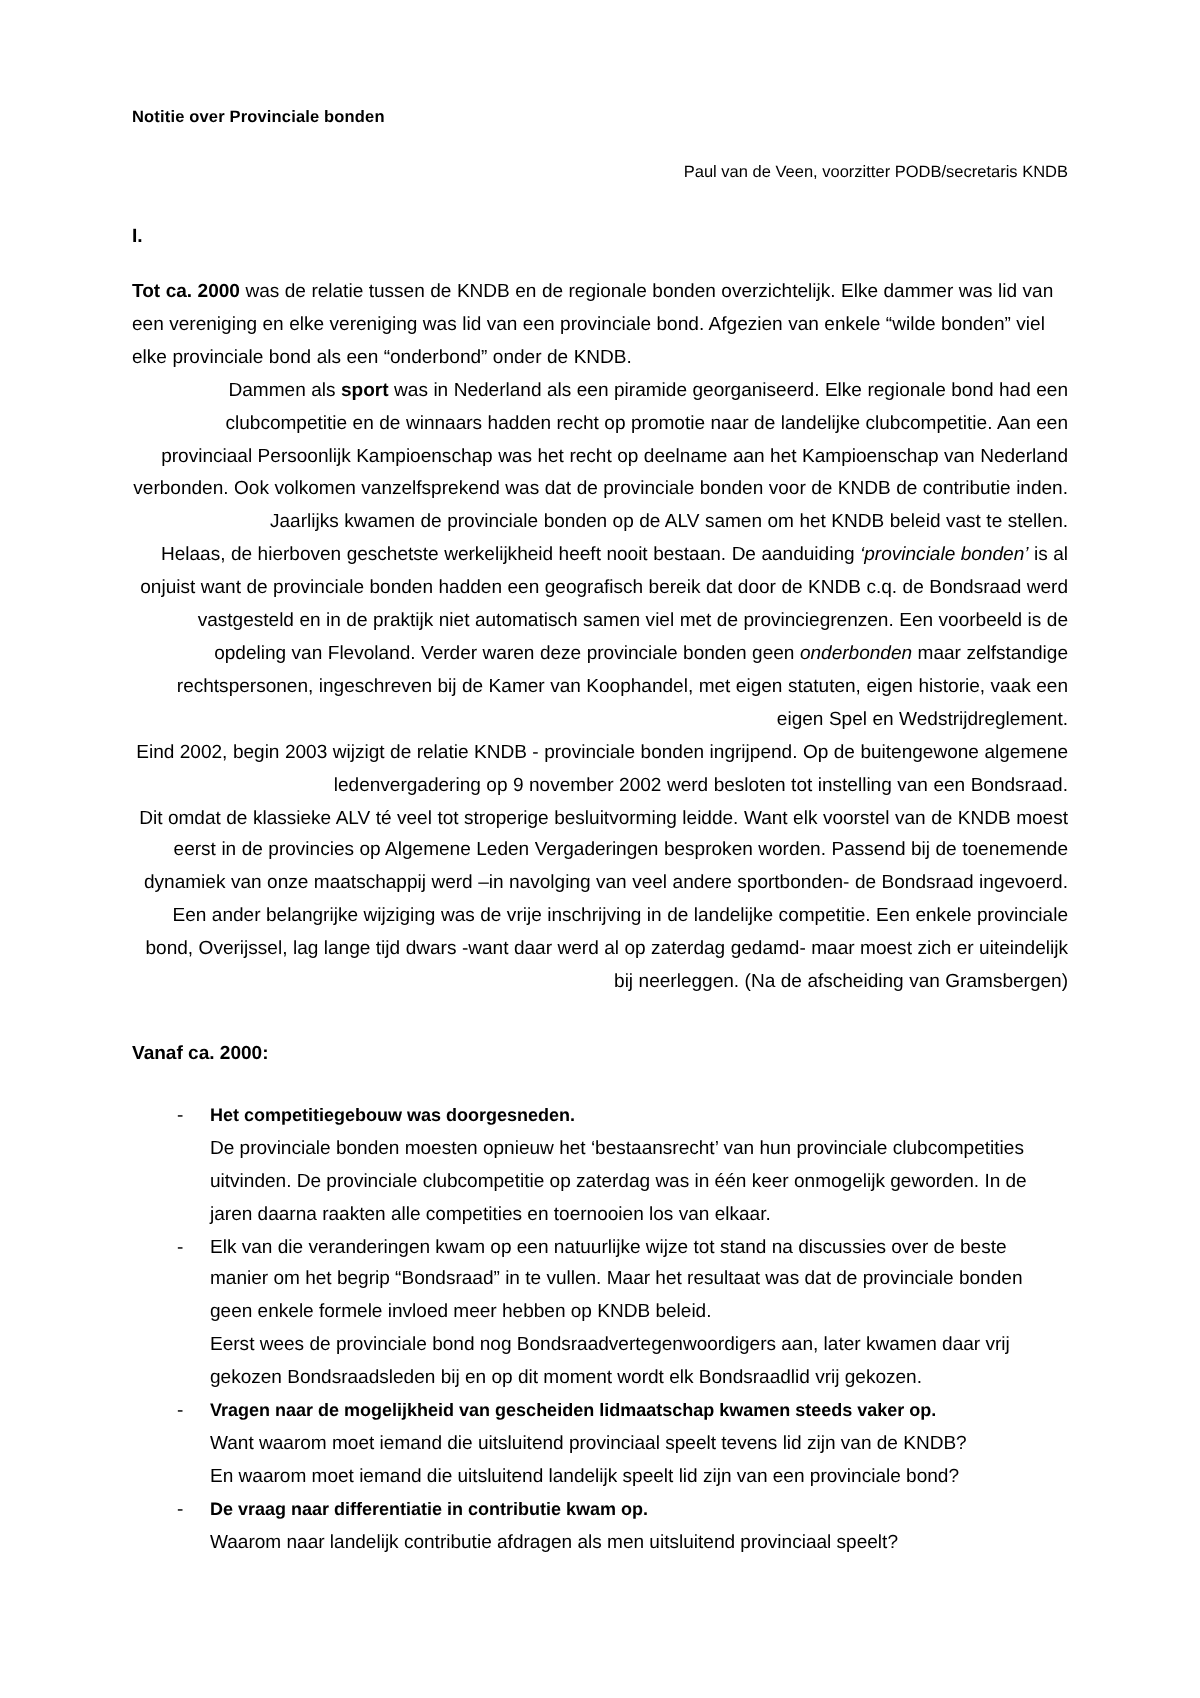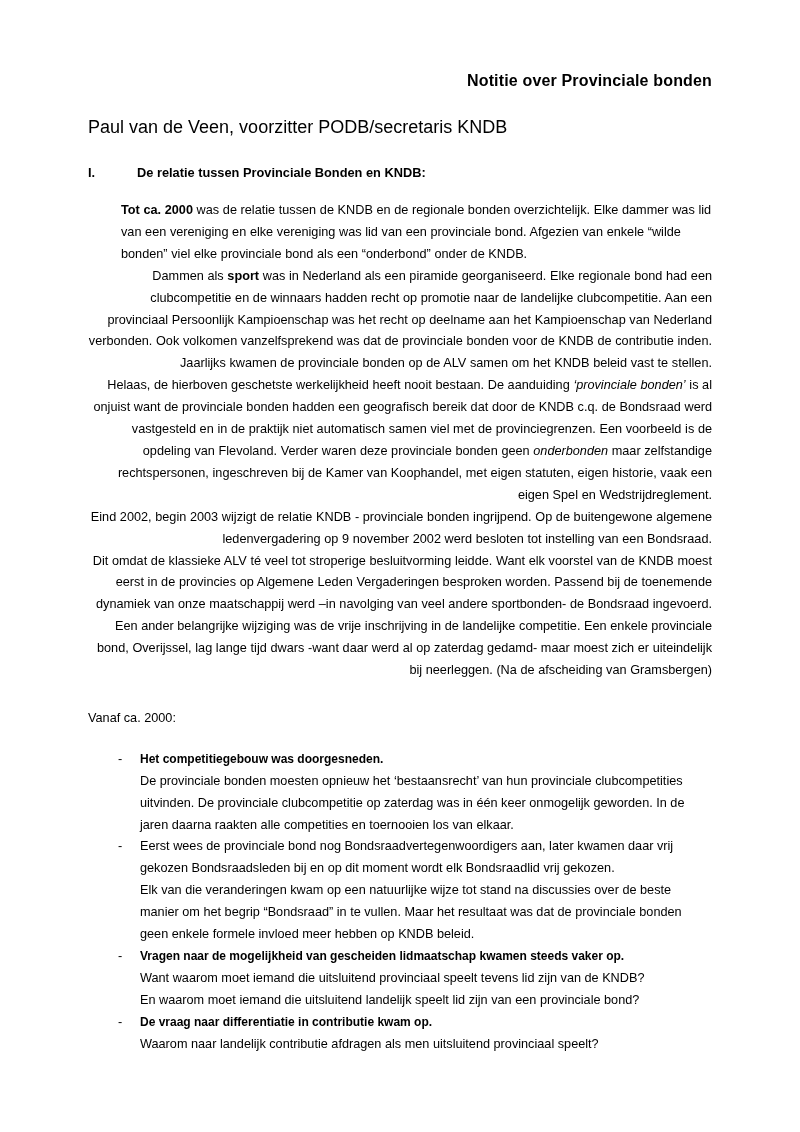--- a/index.html
+++ b/index.html
@@ -28,33 +28,33 @@
     position: absolute;
     left: 88px;
     top: 0;
     width: 624px;
   }
 
   
   .doc-title {
     margin: 0;
     padding-top: 71px;
-    font-size: 16px;
+    font-size: 11px;
     font-weight: bold;
-    text-align: right;
+    text-align: left;
     letter-spacing: 0.01em;
     line-height: 1.3;
   }
 
   
   .byline {
     margin: 0;
     padding-top: 23px;
-    font-size: 18px;
-    text-align: left;
+    font-size: 11px;
+    text-align: right;
     line-height: 1.35;
   }
 
   
   .section-heading {
     display: flex;
     align-items: flex-start;
     font-size: 12.8px;
     font-weight: bold;
     margin: 0;
@@ -70,28 +70,28 @@
   }
 
   
   .para {
     margin: 0;
     font-size: 12.7px;
     line-height: 21.9px;
     text-align: left;
     word-spacing: 0.01em;
   }
-  .para.gap-lg { padding-top: 18px; margin-left: 33px; }
+  .para.gap-lg { padding-top: 18px; }
   .para.gap-sm { padding-top: 0; text-align: right; }
 
   .sub-heading {
     margin: 0;
     padding-top: 26px;
     font-size: 12.7px;
-    font-weight: normal;
+    font-weight: bold;
     line-height: 21.9px;
   }
 
   b, strong { font-weight: bold; }
   i, em { font-style: italic; }
 
   
   .dash-list {
     margin: 0;
     padding: 0;
@@ -131,21 +131,20 @@
 
 <div class="page">
   <div class="content">
 
     <h1 class="doc-title">Notitie over Provinciale bonden</h1>
 
     <p class="byline">Paul van de Veen, voorzitter PODB/secretaris KNDB</p>
 
     <div class="section-heading">
       <span class="num">I.</span>
-      <span class="heading-text">De relatie tussen Provinciale Bonden en KNDB:</span>
     </div>
 
     <p class="para gap-lg"><b>Tot ca. 2000</b><span> was de relatie tussen de KNDB en de regionale bonden overzichtelijk. Elke dammer was lid van een vereniging en elke vereniging was lid van een provinciale bond. Afgezien van enkele “wilde bonden” viel elke provinciale bond als een “onderbond” onder de KNDB.</span></p>
 
     <p class="para gap-sm"><span>Dammen als </span><b>sport</b><span> was in Nederland als een piramide georganiseerd. Elke regionale bond had een clubcompetitie en de winnaars hadden recht op promotie naar de landelijke clubcompetitie. Aan een provinciaal Persoonlijk Kampioenschap was het recht op deelname aan het Kampioenschap van Nederland verbonden. Ook volkomen vanzelfsprekend was dat de provinciale bonden voor de KNDB de contributie inden. Jaarlijks kwamen de provinciale bonden op de ALV samen om het KNDB beleid vast te stellen.</span></p>
 
     <p class="para gap-sm"><span>Helaas, de hierboven geschetste werkelijkheid heeft nooit bestaan. De aanduiding </span><i>‘provinciale bonden’</i><span> is al onjuist want de provinciale bonden hadden een geografisch bereik dat door de KNDB c.q. de Bondsraad werd vastgesteld en in de praktijk niet automatisch samen viel met de provinciegrenzen. Een voorbeeld is de opdeling van Flevoland. Verder waren deze provinciale bonden geen </span><i>onderbonden</i><span> maar zelfstandige rechtspersonen, ingeschreven bij de Kamer van Koophandel, met eigen statuten, eigen historie, vaak een eigen Spel en Wedstrijdreglement.</span></p>
 
     <p class="para gap-sm">Eind 2002, begin 2003 wijzigt de relatie KNDB - provinciale bonden ingrijpend. Op de buitengewone algemene ledenvergadering op 9 november 2002 werd besloten tot instelling van een Bondsraad.</p>
 
@@ -160,22 +159,22 @@
         <span class="marker">-</span>
         <div class="item-body">
           <p class="item-lead">Het competitiegebouw was doorgesneden.</p>
           <p class="item-text">De provinciale bonden moesten opnieuw het ‘bestaansrecht’ van hun provinciale clubcompetities uitvinden. De provinciale clubcompetitie op zaterdag was in één keer onmogelijk geworden. In de jaren daarna raakten alle competities en toernooien los van elkaar.</p>
         </div>
       </li>
 
       <li class="dash-item">
         <span class="marker">-</span>
         <div class="item-body">
+          <p class="item-text">Elk van die veranderingen kwam op een natuurlijke wijze tot stand na discussies over de beste manier om het begrip “Bondsraad” in te vullen. Maar het resultaat was dat de provinciale bonden geen enkele formele invloed meer hebben op KNDB beleid.</p>
           <p class="item-text">Eerst wees de provinciale bond nog Bondsraadvertegenwoordigers aan, later kwamen daar vrij gekozen Bondsraadsleden bij en op dit moment wordt elk Bondsraadlid vrij gekozen.</p>
-          <p class="item-text">Elk van die veranderingen kwam op een natuurlijke wijze tot stand na discussies over de beste manier om het begrip “Bondsraad” in te vullen. Maar het resultaat was dat de provinciale bonden geen enkele formele invloed meer hebben op KNDB beleid.</p>
         </div>
       </li>
 
       <li class="dash-item">
         <span class="marker">-</span>
         <div class="item-body">
           <p class="item-lead">Vragen naar de mogelijkheid van gescheiden lidmaatschap kwamen steeds vaker op.</p>
           <p class="item-text">Want waarom moet iemand die uitsluitend provinciaal speelt tevens lid zijn van de KNDB?</p>
           <p class="item-text">En waarom moet iemand die uitsluitend landelijk speelt lid zijn van een provinciale bond?</p>
         </div>

